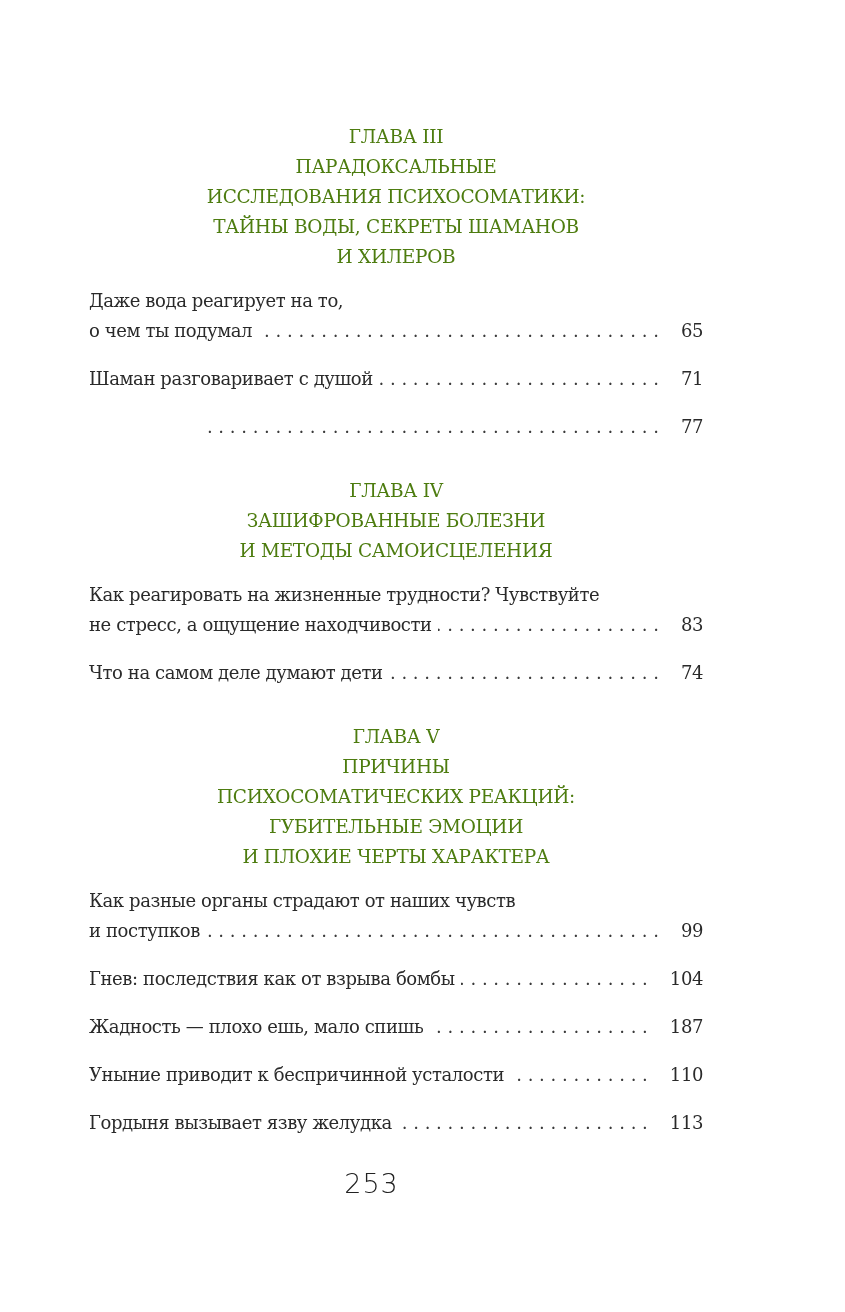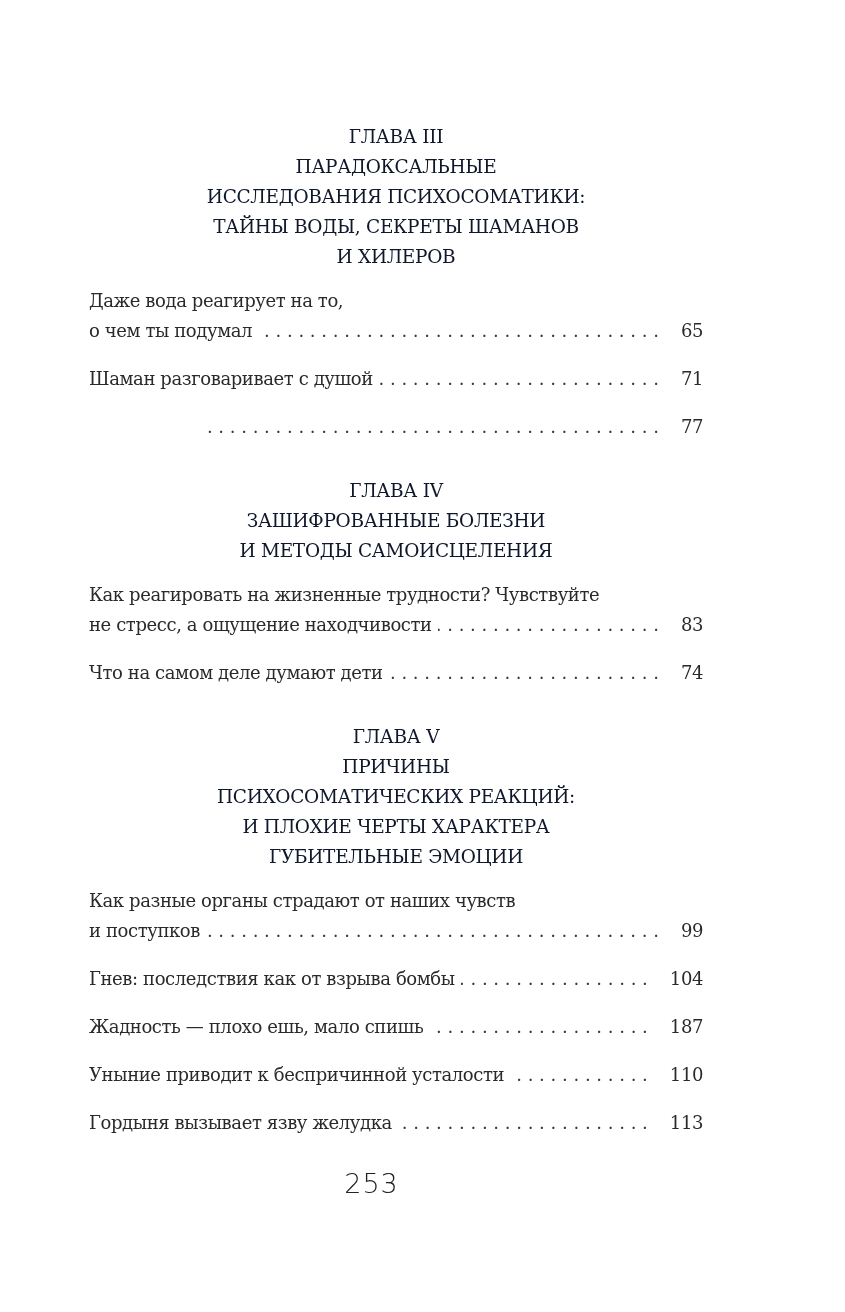--- a/index.html
+++ b/index.html
@@ -19,21 +19,21 @@
       left: 89px;
       top: 122px;
       width: 614px;
     }
     .chapter-heading {
       text-align: center;
       font-family: "DejaVu Serif", "Liberation Serif", serif;
       font-size: 18.5px;
       line-height: 30px;
       letter-spacing: -0.3px;
-      color: #0f172a;
+      color: #4d7c0f;
     }
     .chapter-heading div {
       white-space: nowrap;
     }
     .entries {
       margin-top: 14px;
     }
     .entry {
       font-family: "DejaVu Serif", "Liberation Serif", serif;
       font-size: 18px;
@@ -150,22 +150,22 @@
         </div>
       </div>
     </div>
   </section>
 
   <section class="chapter">
     <div class="chapter-heading">
       <div>ГЛАВА V</div>
       <div>ПРИЧИНЫ</div>
       <div>ПСИХОСОМАТИЧЕСКИХ РЕАКЦИЙ:</div>
+      <div>ГУБИТЕЛЬНЫЕ ЭМОЦИИ</div>
       <div>И ПЛОХИЕ ЧЕРТЫ ХАРАКТЕРА</div>
-      <div>ГУБИТЕЛЬНЫЕ ЭМОЦИИ</div>
     </div>
     <div class="entries">
       <div class="entry">
         <div class="first-line">Как разные органы страдают от наших чувств</div>
         <div class="last-line">
           <span class="text">и поступков</span>
           <span class="leader"><span>. . . . . . . . . . . . . . . . . . . . . . . . . . . . . . . . . . . . . . . .</span></span>
           <span class="page-num">99</span>
         </div>
       </div>

